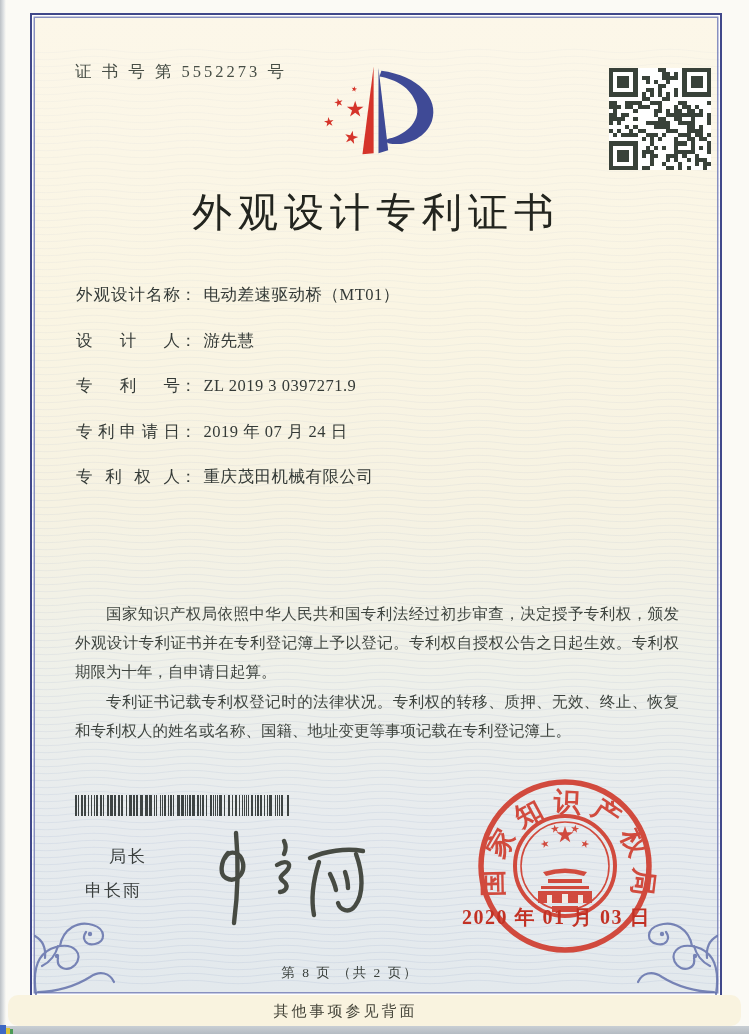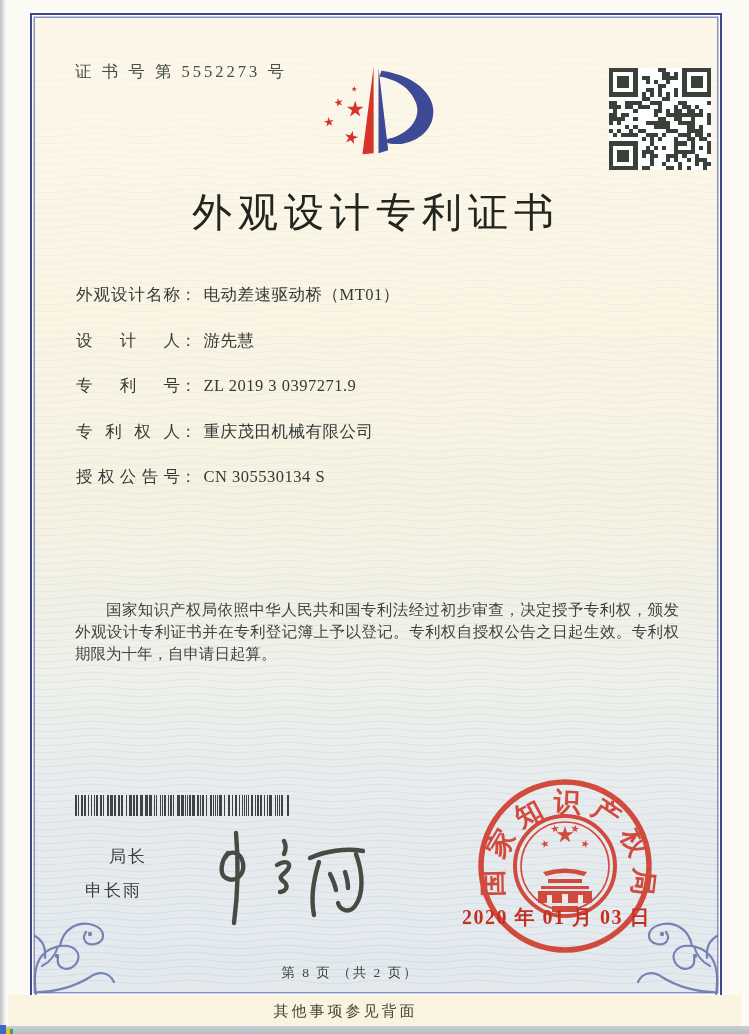--- a/index.html
+++ b/index.html
@@ -12,36 +12,36 @@
   
   .frame{position:absolute;left:30px;top:13px;width:688px;height:980px;
         border:2px solid #40488a;
         box-shadow:inset 0 0 0 1.5px #ffffff, inset 0 0 0 3px #8890c0;
         background:linear-gradient(180deg,#fcf7e9 0%,#faf5e3 30%,#f6f2e2 50%,#eef0ea 68%,#e7ebee 82%,#e3e9ed 100%);
         overflow:hidden;}
   .waves{position:absolute;left:0;top:0;pointer-events:none;}
   .corner-orn{position:absolute;bottom:-3px;width:100px;height:92px;opacity:.85;}
   .corner-orn.left{left:-2px;}
   .corner-orn.right{right:-2px;transform:scaleX(-1);}
-  .paper-bottom{position:absolute;left:8px;right:8px;top:995px;height:31px;background:#f9f3df;}
+  .paper-bottom{position:absolute;left:8px;right:8px;top:995px;height:31px;background:#f9f3df;border-radius:10px;}
 
   .cert-no{position:absolute;left:43px;top:46px;font-size:16.5px;letter-spacing:3px;color:#474e46;}
   .logo{position:absolute;left:263px;top:28px;width:165px;height:132px;}
   .qr{position:absolute;left:577px;top:53px;width:102px;height:102px;}
   .title{position:absolute;left:0;top:170px;width:100%;text-align:center;
         font-size:40px;font-weight:normal;letter-spacing:6px;color:#23251f;}
   .fields{position:absolute;left:44px;top:269px;width:610px;display:flex;flex-direction:column;gap:23.5px;
         font-size:16.5px;color:#343a37;}
   .frow{height:22px;line-height:22px;white-space:nowrap;}
   .frow.two{display:flex;}
   .fcell.c1{width:300px;}
   .flabel{display:inline-block;width:104px;text-align:justify;text-align-last:justify;vertical-align:top;}
   .fcolon{display:inline-block;}
   .fvalue{display:inline-block;margin-left:7px;letter-spacing:.5px;}
-  .paras{position:absolute;left:43px;top:584px;width:604px;font-size:15.5px;line-height:22px;
+  .paras{position:absolute;left:43px;top:584px;width:604px;font-size:15.5px;line-height:29px;
         text-align:justify;color:#3e443f;font-family:Liberation Serif, serif;}
   .paras p{margin:0 0 1px 0;text-indent:2em;}
   .barcode{position:absolute;left:43px;top:780px;width:215px;height:21px;}
   .signer{position:absolute;left:53px;font-size:17px;color:#3c4140;letter-spacing:2px;}
   .signer.t{top:830px;margin-left:24px;}
   .signer.n{top:864px;}
   .sig{position:absolute;left:166px;top:812px;width:192px;height:102px;}
   .seal{position:absolute;left:436px;top:763px;width:194px;height:178px;}
   .seal-date{position:absolute;left:430px;top:889px;width:210px;font-size:20px;font-weight:bold;
         color:#c23124;letter-spacing:1.5px;white-space:nowrap;}
@@ -546,31 +546,32 @@
       <div class="frow">
         <span class="flabel">外观设计名称</span><span class="fcolon">：</span><span class="fvalue">电动差速驱动桥（MT01）</span>
       </div>
       <div class="frow">
         <span class="flabel">设计人</span><span class="fcolon">：</span><span class="fvalue">游先慧</span>
       </div>
       <div class="frow">
         <span class="flabel">专利号</span><span class="fcolon">：</span><span class="fvalue">ZL 2019 3 0397271.9</span>
       </div>
       <div class="frow">
+        <span class="flabel">专利申请日</span><span class="fcolon">：</span><span class="fvalue">2019 年 07 月 24 日</span>
+      </div>
+      <div class="frow">
         <span class="flabel">专利权人</span><span class="fcolon">：</span><span class="fvalue">重庆茂田机械有限公司</span>
       </div>
       <div class="frow two">
-        <div class="fcell">
-          <span class="flabel">授权公告号</span><span class="fcolon">：</span><span class="fvalue">CN 305530134 S</span>
-        </div>
       </div>
     </div>
 
     <div class="paras">
       <p>国家知识产权局依照中华人民共和国专利法经过初步审查，决定授予专利权，颁发外观设计专利证书并在专利登记簿上予以登记。专利权自授权公告之日起生效。专利权期限为十年，自申请日起算。</p>
+      <p>专利证书记载专利权登记时的法律状况。专利权的转移、质押、无效、终止、恢复和专利权人的姓名或名称、国籍、地址变更等事项记载在专利登记簿上。</p>
     </div>
 
     <svg id="barcode" class="barcode" viewBox="0 0 215 21" preserveAspectRatio="none">
         <rect x="0" y="0" width="2" height="21" fill="#3e4444"></rect>
         <rect x="3" y="0" width="1" height="21" fill="#3e4444"></rect>
         <rect x="6" y="0" width="2" height="21" fill="#3e4444"></rect>
         <rect x="9" y="0" width="2" height="21" fill="#3e4444"></rect>
         <rect x="13" y="0" width="1" height="21" fill="#3e4444"></rect>
         <rect x="16" y="0" width="1" height="21" fill="#3e4444"></rect>
         <rect x="19" y="0" width="1" height="21" fill="#3e4444"></rect>

